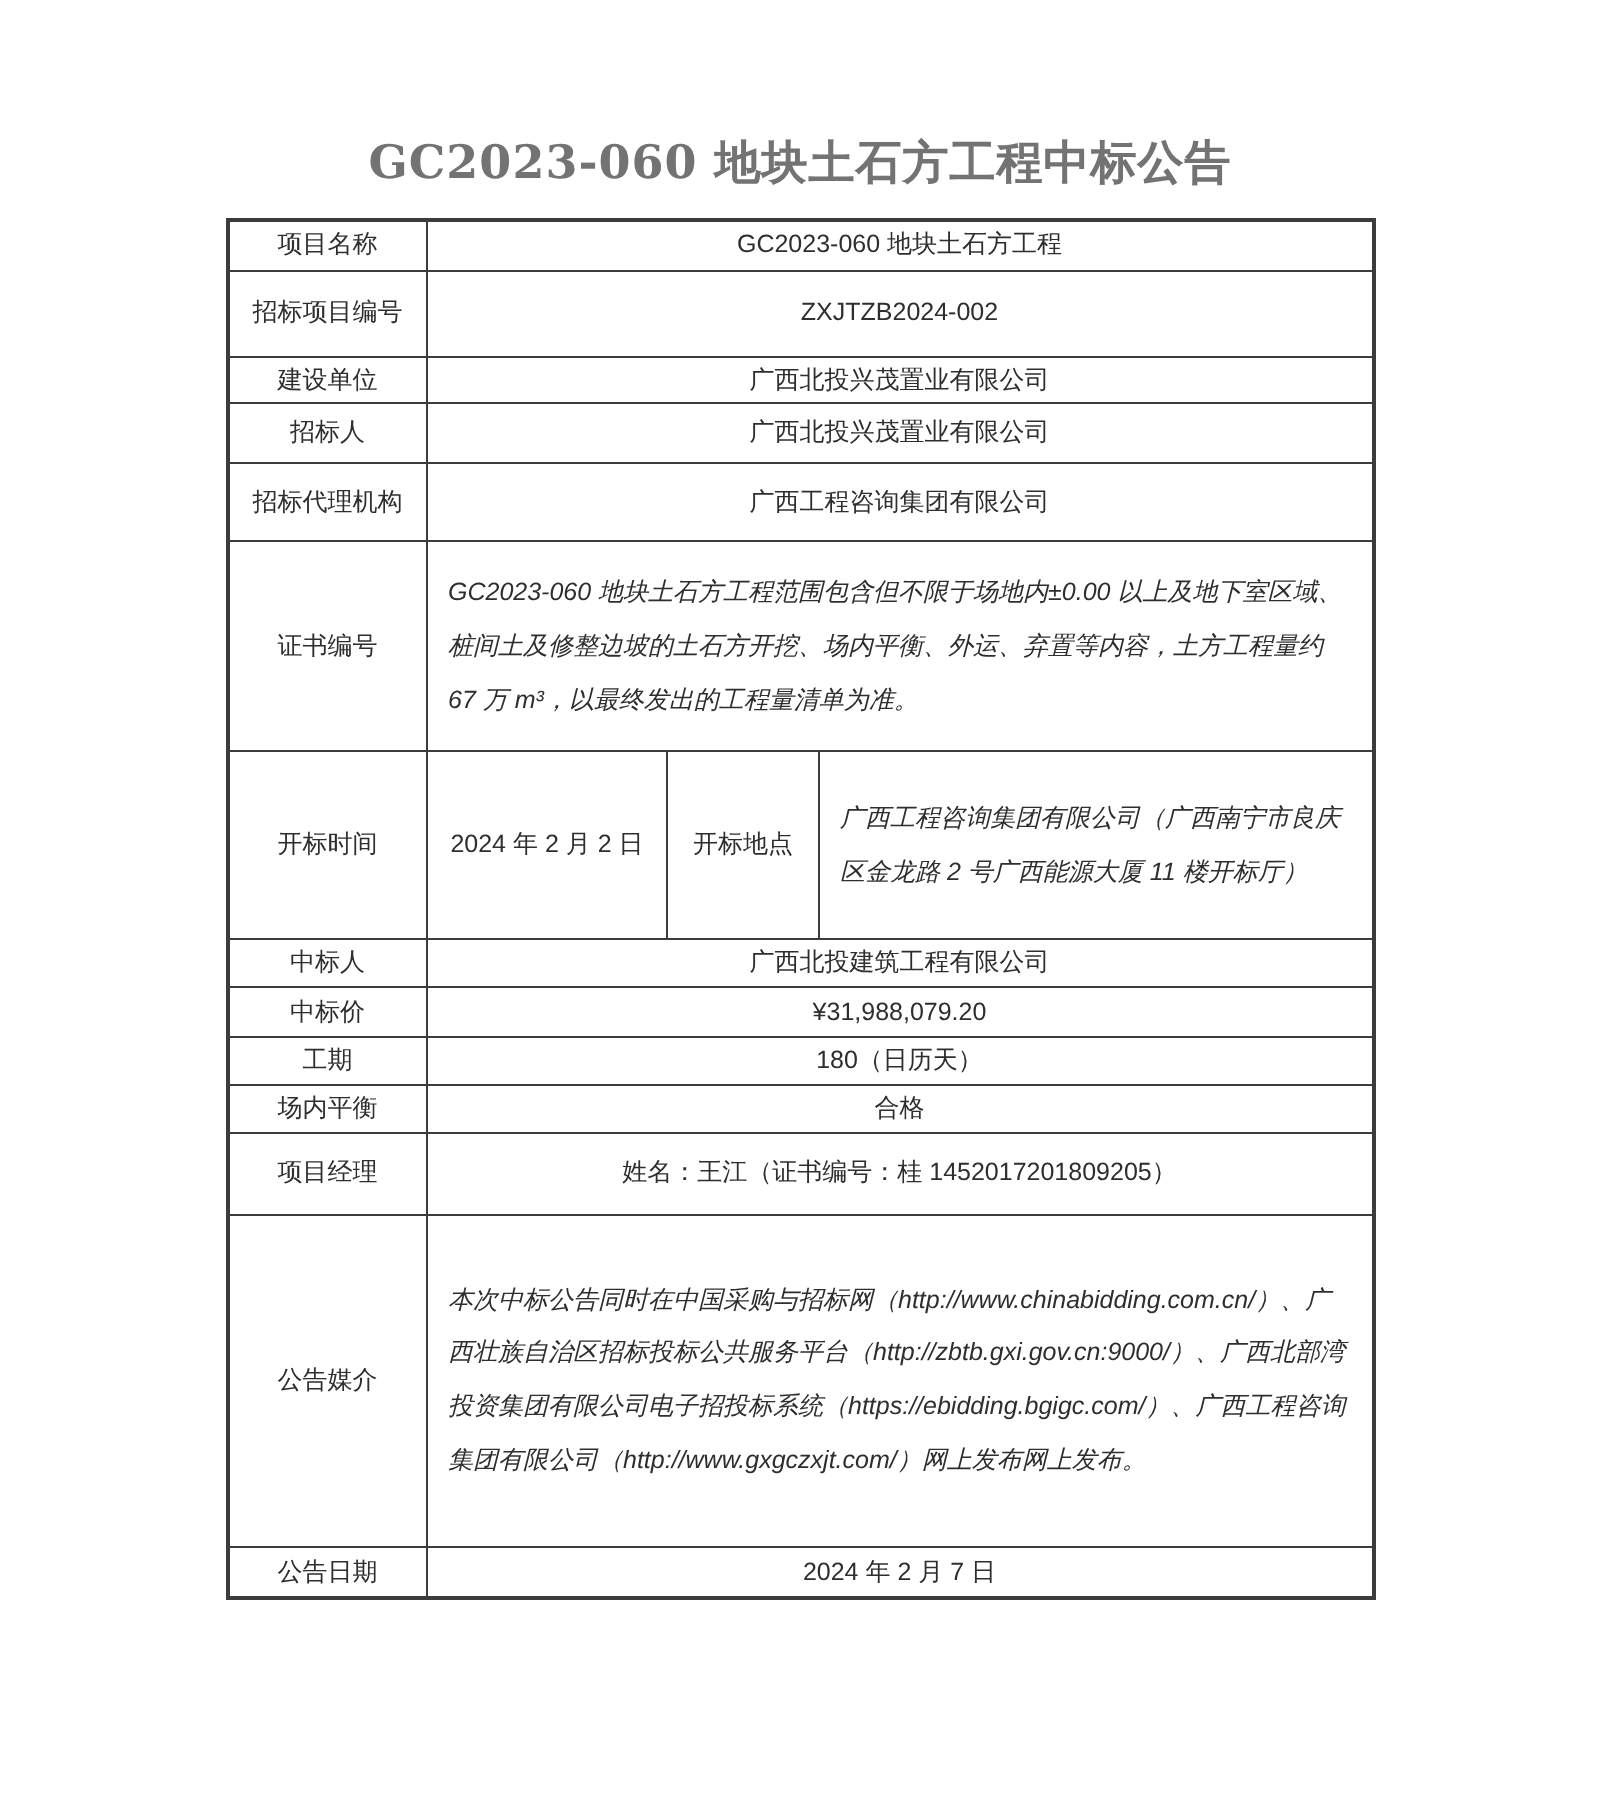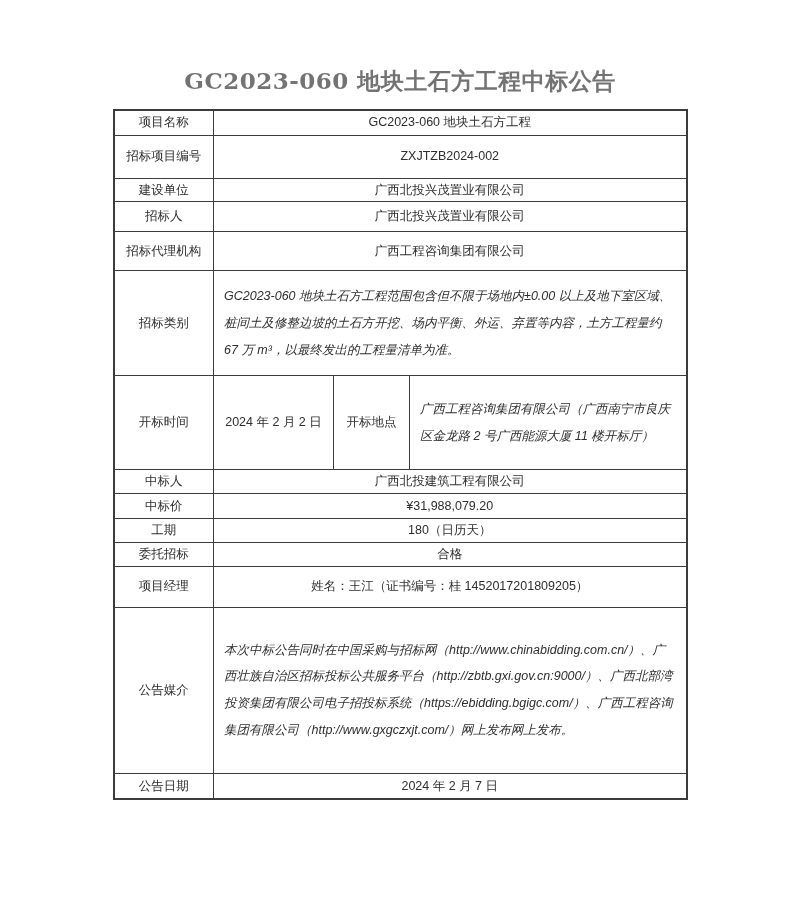--- a/index.html
+++ b/index.html
@@ -85,21 +85,21 @@
         </tr>
         <tr style="height: 30px;">
           <td colspan="1" class="c">招标人</td>
           <td colspan="4" class="c">广西北投兴茂置业有限公司</td>
         </tr>
         <tr style="height: 39px; padding-left: 10px;">
           <td colspan="1" class="c">招标代理机构</td>
           <td colspan="4" class="c">广西工程咨询集团有限公司</td>
         </tr>
         <tr style="height: 105px;">
-          <td colspan="1" class="c">招标类别</td>
+          <td colspan="1" class="c">证书编号</td>
           <td colspan="4" class="l">GC2023-060 地块土石方工程范围包含但不限于场地内±0.00 以上及地下室区域、桩间土及修整边坡的土石方开挖、场内平衡、外运、弃置等内容，土方工程量约 67 万 m³，以最终发出的工程量清单为准。</td>
         </tr>
         <tr style="height: 94px;">
           <td colspan="1" class="c">开标时间</td>
           <td colspan="1" class="c">2024 年 2 月 2 日</td>
           <td colspan="1" class="c">开标地点</td>
           <td colspan="2" class="l">广西工程咨询集团有限公司（广西南宁市良庆区金龙路 2 号广西能源大厦 11 楼开标厅）</td>
         </tr>
         <tr style="height: 23px;">
           <td colspan="1" class="c">中标人</td>
@@ -107,21 +107,21 @@
         </tr>
         <tr style="height: 25px;">
           <td colspan="1" class="c">中标价</td>
           <td colspan="4" class="c">¥31,988,079.20</td>
         </tr>
         <tr style="height: 17px;">
           <td colspan="1" class="c">工期</td>
           <td colspan="4" class="c">180（日历天）</td>
         </tr>
         <tr style="height: 24px;">
-          <td colspan="1" class="c">委托招标</td>
+          <td colspan="1" class="c">场内平衡</td>
           <td colspan="4" class="c">合格</td>
         </tr>
         <tr style="height: 41px;">
           <td colspan="1" class="c">项目经理</td>
           <td colspan="4" class="c">姓名：王江（证书编号：桂 1452017201809205）</td>
         </tr>
         <tr style="height: 166px;">
           <td colspan="1" class="c">公告媒介</td>
           <td colspan="4" class="l">本次中标公告同时在中国采购与招标网（http://www.chinabidding.com.cn/）、广西壮族自治区招标投标公共服务平台（http://zbtb.gxi.gov.cn:9000/）、广西北部湾投资集团有限公司电子招投标系统（https://ebidding.bgigc.com/）、广西工程咨询集团有限公司（http://www.gxgczxjt.com/）网上发布网上发布。</td>
         </tr>

